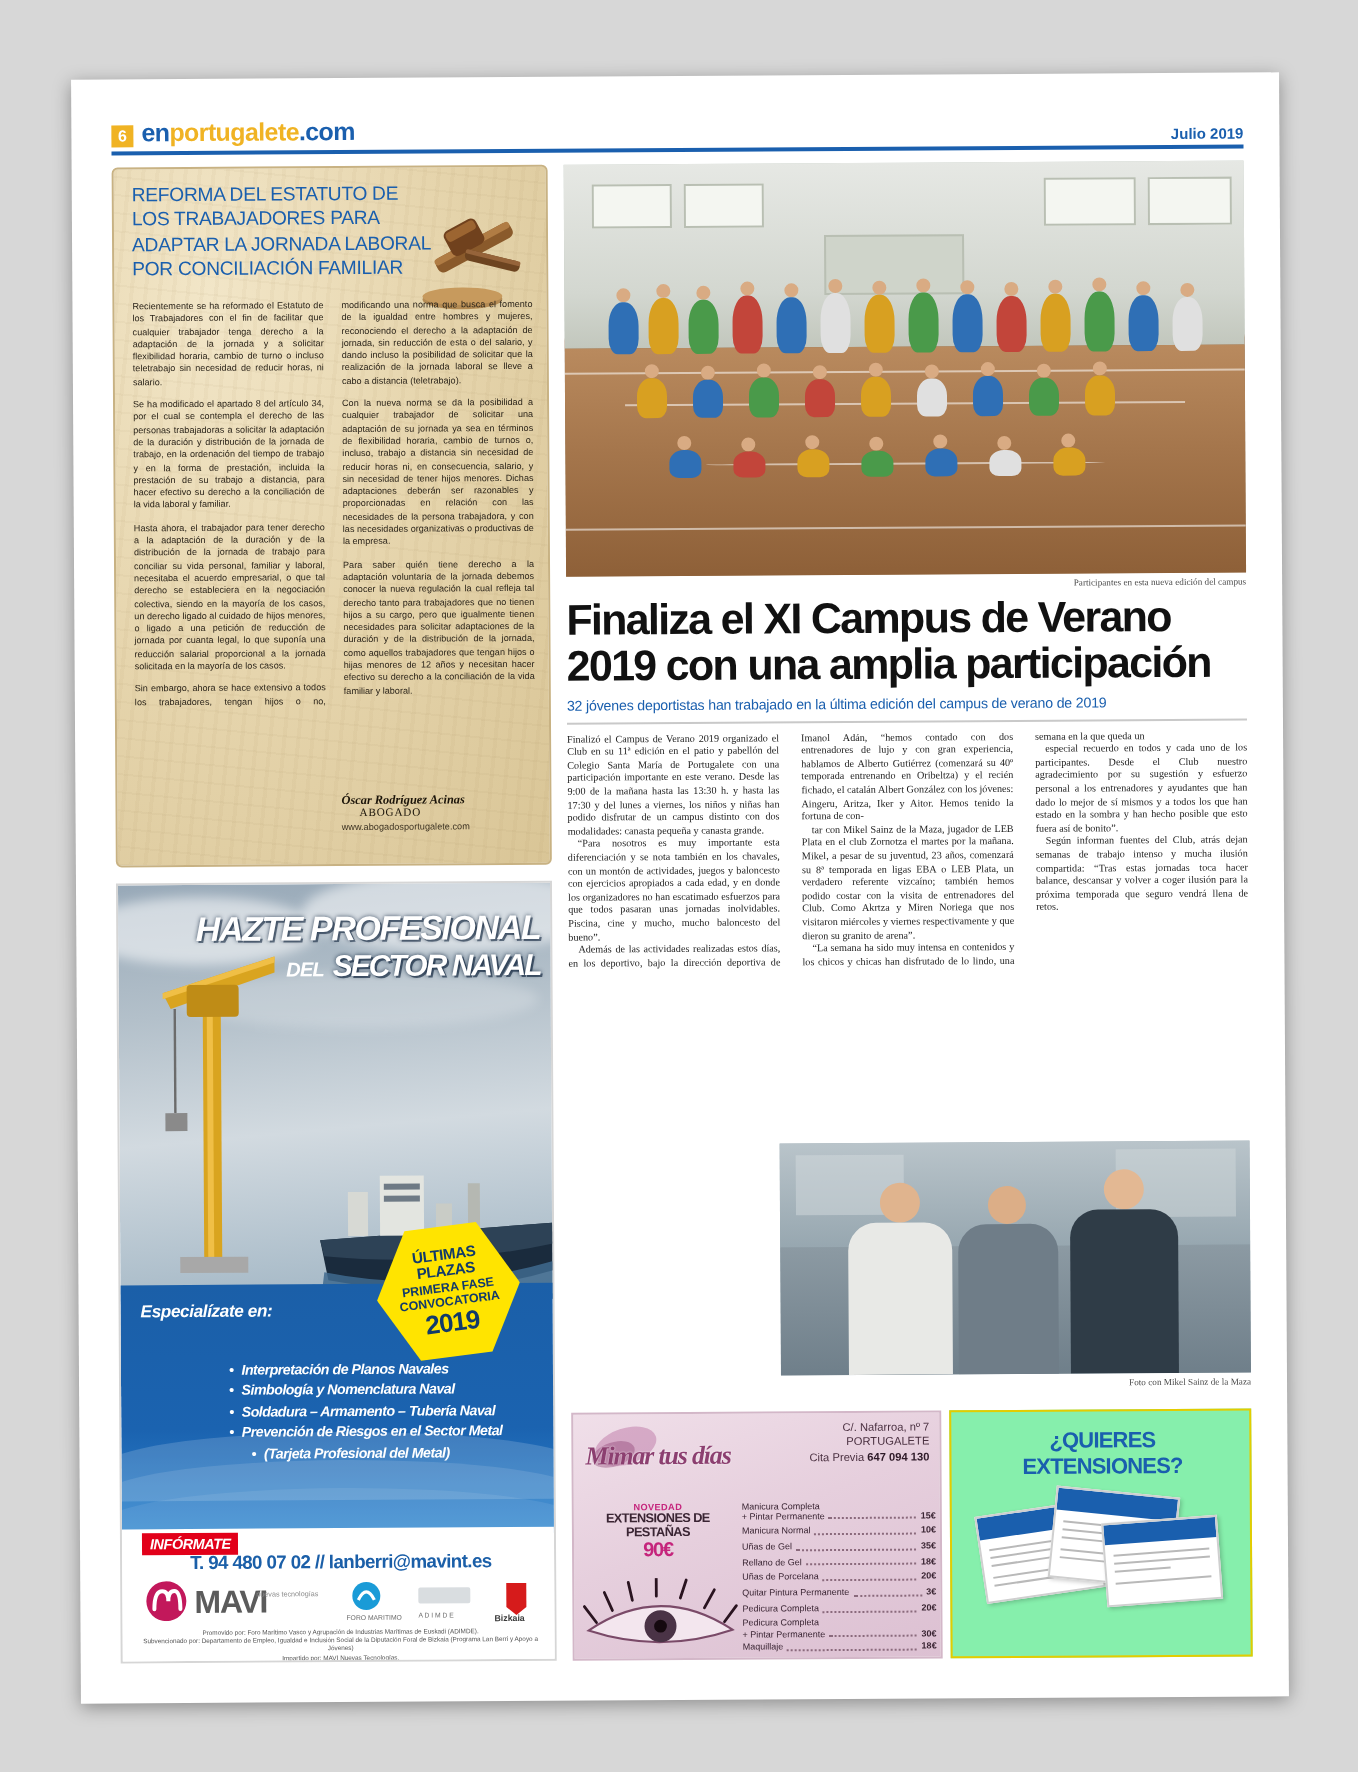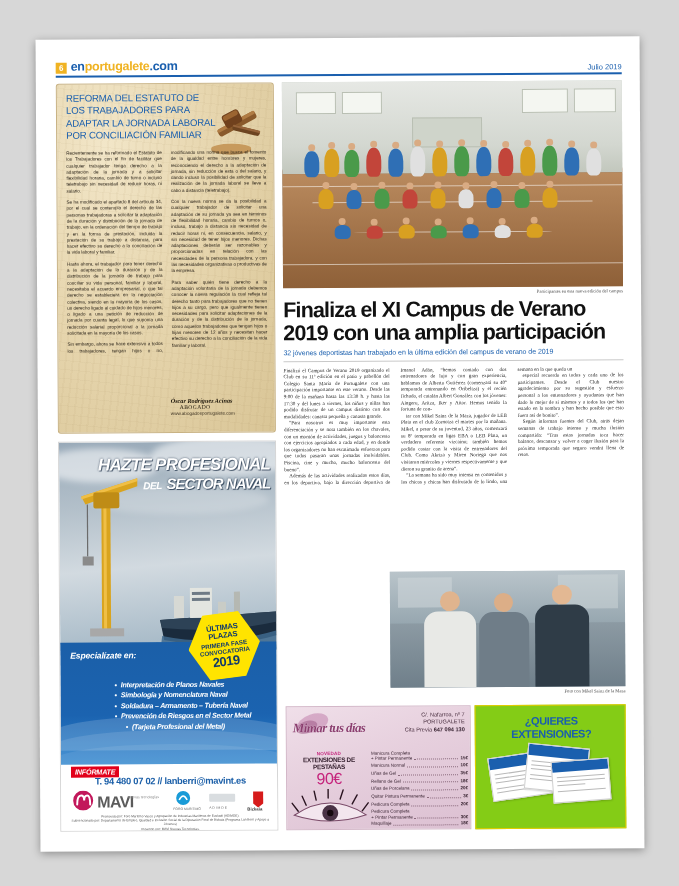--- a/index.html
+++ b/index.html
@@ -36,21 +36,21 @@
   }
   .mast-name {
     position:absolute; left:15px; top:0;
     font-size:12.5px; font-weight:bold; letter-spacing:-.3px;
   }
   .mast-name .en { color:#1a5fae; }
   .mast-name .pg { color:#f0b323; }
   .mast-name .com { color:#1a5fae; }
   .mast-date {
     position:absolute; right:0; top:6px;
-    font-size:7.5px; color:#1a5fae; font-weight:normal;
+    font-size:7.5px; color:#1a5fae; font-weight:bold;
   }
   .mast-rule {
     position:absolute; left:0; top:16px; width:566px; height:2.2px;
     background:#1a5fae;
   }
 
   
   .leftcol { position:absolute; left:0; top:24px; width:218px; }
 
   
@@ -262,37 +262,37 @@
     position:absolute; right:5px; top:5px; width:96px; text-align:right;
     font-size:5.6px; color:#4a3040; line-height:7.4px;
   }
   .nail-addr b { color:#2e1a28; }
   .novedad {
     position:absolute; left:3px; top:44px; width:78px;
     text-align:center;
   }
   .novedad .nv1 { font-size:4.6px; font-weight:bold; color:#c5247c; letter-spacing:.2px;}
   .novedad .nv2 { font-size:6.4px; font-weight:bold; color:#3a2533; line-height:7px; letter-spacing:-.3px;}
-  .novedad .nv3 { font-size:16px; font-weight:normal; color:#c5247c; letter-spacing:-.6px;}
+  .novedad .nv3 { font-size:10px; font-weight:bold; color:#c5247c; letter-spacing:-.6px;}
   .eye { position:absolute; left:3px; top:82px; width:80px; height:38px; }
 
   .price-list { position:absolute; left:84px; top:44px; width:97px; }
   .price-row {
     display:flex; align-items:flex-end; font-size:4.5px; color:#3a2533;
     line-height:6.2px; margin-bottom:1.4px;
   }
   .price-name { white-space:nowrap; }
   .price-dots { flex:1; border-bottom:.6px dotted #8a6a7c; margin:0 2px 1.4px 2px; height:5px; }
   .price-val { font-weight:bold; color:#3a2533; white-space:nowrap; }
   .price-two { line-height:5.2px; }
 
   
   .anun-ad {
     position:absolute; left:189px; top:624px; width:151px; height:124px;
-    background:#84cc16; border:1px solid #e3cc00; overflow:hidden;
+    background:#86efac; border:1px solid #e3cc00; overflow:hidden;
   }
   .anun-title {
     position:absolute; left:0; top:9px; width:151px; text-align:center;
     font-size:11px; font-weight:bold; color:#1a5fae; line-height:13px;
     letter-spacing:-.4px;
   }
   .papers { position:absolute; left:14px; top:38px; width:124px; height:56px; }
   .paper {
     position:absolute; background:#ffffff; border:1px solid #cfcfcf;
     box-shadow:1px 1px 2px rgba(0,0,0,.2); overflow:hidden;

